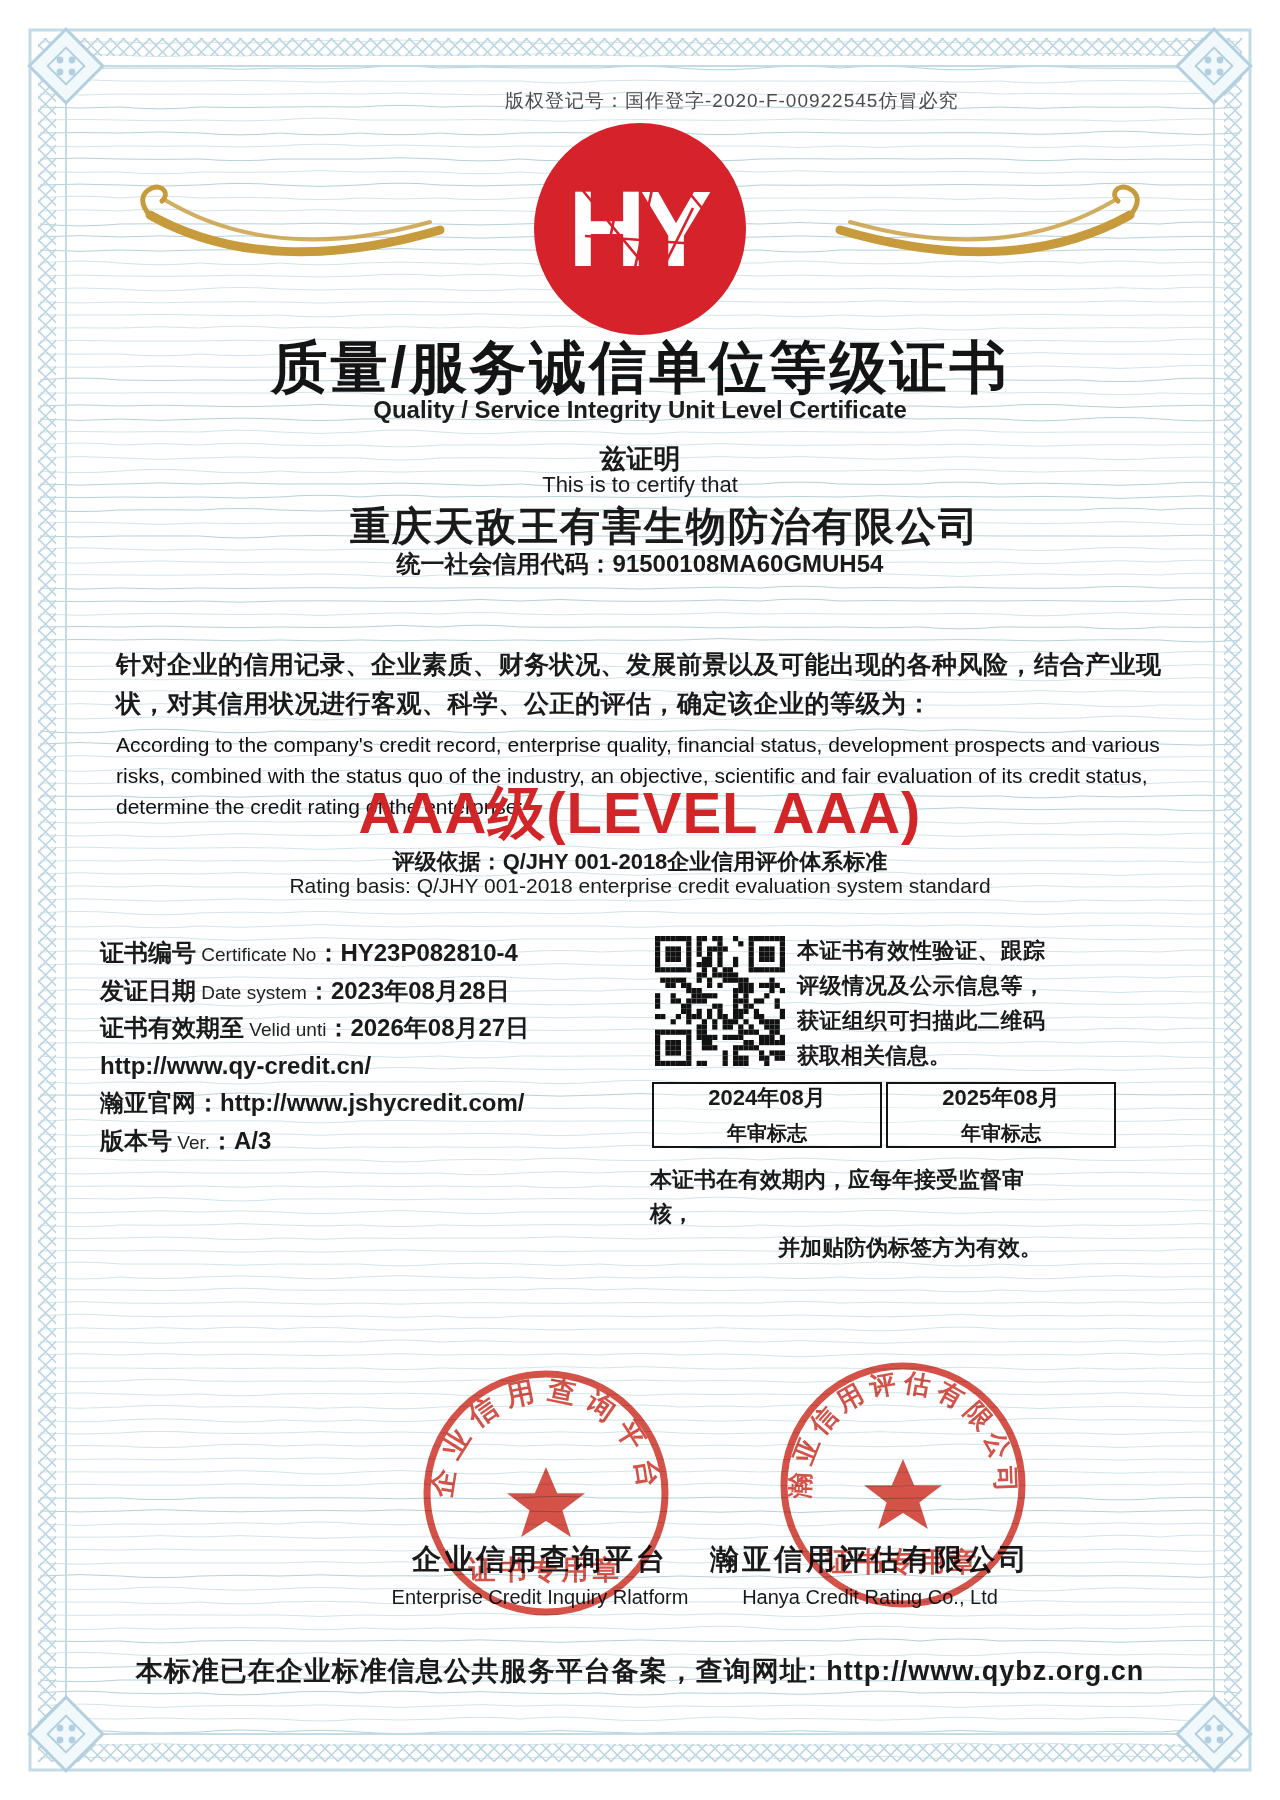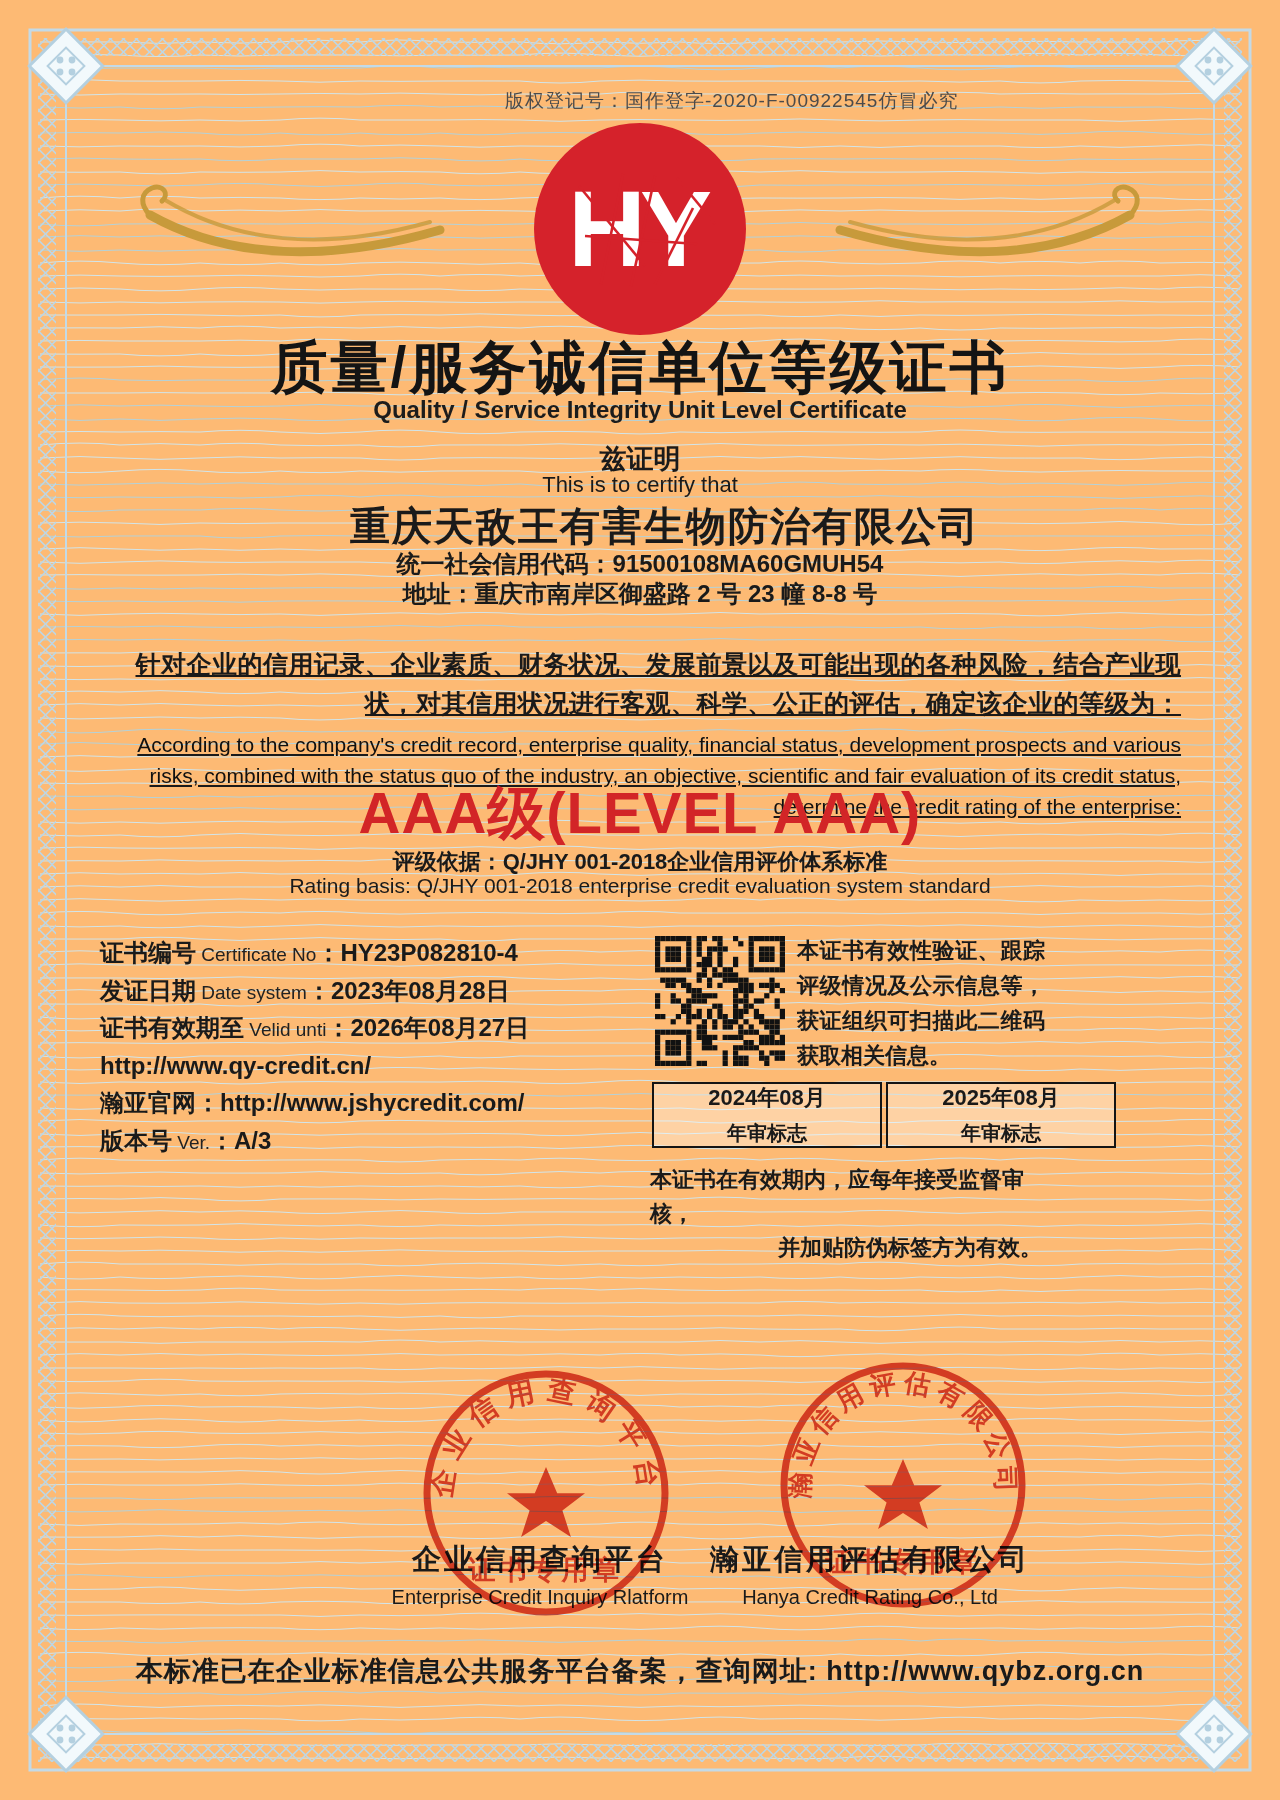--- a/index.html
+++ b/index.html
@@ -1,33 +1,33 @@
 <!DOCTYPE html>
 <html><head>
 <meta charset="utf-8">
 <style>
   html,body{margin:0;padding:0;background:#dfe7ea;}
   .page{
     position:relative;width:1280px;height:1800px;margin:0 auto;
-    background:#fdba74;overflow:hidden;
+    background:#ffffff;overflow:hidden;
     font-family:"Liberation Sans", sans-serif;color:#1a1a1a;
   }
   svg.layer{position:absolute;left:0;top:0;pointer-events:none;}
   .abs{position:absolute;}
   .ctr{left:0;width:100%;text-align:center;}
   .copyright{top:88px;left:505px;font-size:19px;color:#4b4b4b;letter-spacing:1px;}
   .logo-wrap{top:116px;left:527px;width:226px;height:226px;}
   .title-cn{top:330px;font-size:57px;font-weight:700;letter-spacing:3px;color:#141414;}
   .title-en{top:396px;font-size:24px;font-weight:600;color:#1c1c1c;}
   .certify-cn{top:441px;font-size:27px;font-weight:600;}
   .certify-en{top:472px;font-size:22px;}
   .company{top:499px;font-size:40px;font-weight:800;letter-spacing:2px;padding-left:25px;}
   .credit-code{top:548px;font-size:24px;font-weight:600;}
   .address{top:578px;font-size:24px;font-weight:600;}
-  .para{top:645px;left:96px;width:1085px;text-align:right;text-decoration:underline;}
+  .para{top:645px;left:116px;width:1085px;text-align:left;}
   .para-cn{font-size:25px;font-weight:600;line-height:39px;letter-spacing:0.5px;}
   .para-en{margin-top:6px;font-size:21px;line-height:31px;color:#101010;}
   .level{top:775px;font-size:58px;font-weight:800;color:#d22527;letter-spacing:1px;}
   .basis-cn{top:847px;font-size:22px;font-weight:600;}
   .basis-en{top:874px;font-size:21px;}
   .info{top:936px;left:100px;width:548px;text-align:left;}
   .info-line{line-height:34.5px;white-space:nowrap;}
   .info-line .cn{font-size:24px;font-weight:600;}
   .info-line .en{font-size:19px;color:#222;}
   .info-line .val{font-size:24px;font-weight:600;}
@@ -265,21 +265,20 @@
     </svg>
   </div>
 
   <div class="abs ctr title-cn">质量/服务诚信单位等级证书</div>
   <div class="abs ctr certify-cn">兹证明</div>
   <div class="abs ctr title-en">Quality / Service Integrity Unit Level Certificate</div>
   <div class="abs ctr certify-en">This is to certify that</div>
 
   <div class="abs ctr company">重庆天敌王有害生物防治有限公司</div>
   <div class="abs ctr credit-code">统一社会信用代码：91500108MA60GMUH54</div>
-  <div class="abs ctr address">地址：重庆市南岸区御盛路 2 号 23 幢 8-8 号</div>
 
   <div class="abs para">
     <div class="para-cn">针对企业的信用记录、企业素质、财务状况、发展前景以及可能出现的各种风险，结合产业现状，对其信用状况进行客观、科学、公正的评估，确定该企业的等级为：</div>
     <div class="para-en">According to the company's credit record, enterprise quality, financial status, development prospects and various risks, combined with the status quo of the industry, an objective, scientific and fair evaluation of its credit status, determine the credit rating of the enterprise:</div>
   </div>
 
   <div class="abs ctr level">AAA级(LEVEL AAA)</div>
   <div class="abs ctr basis-cn">评级依据：Q/JHY 001-2018企业信用评价体系标准</div>
   <div class="abs ctr basis-en">Rating basis: Q/JHY 001-2018 enterprise credit evaluation system standard</div>
 

